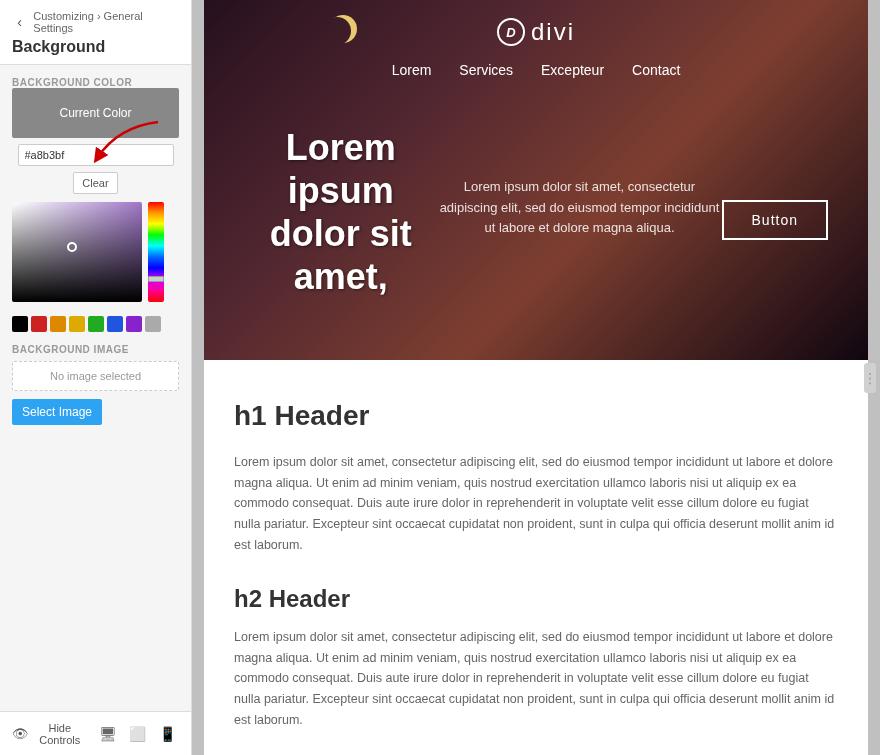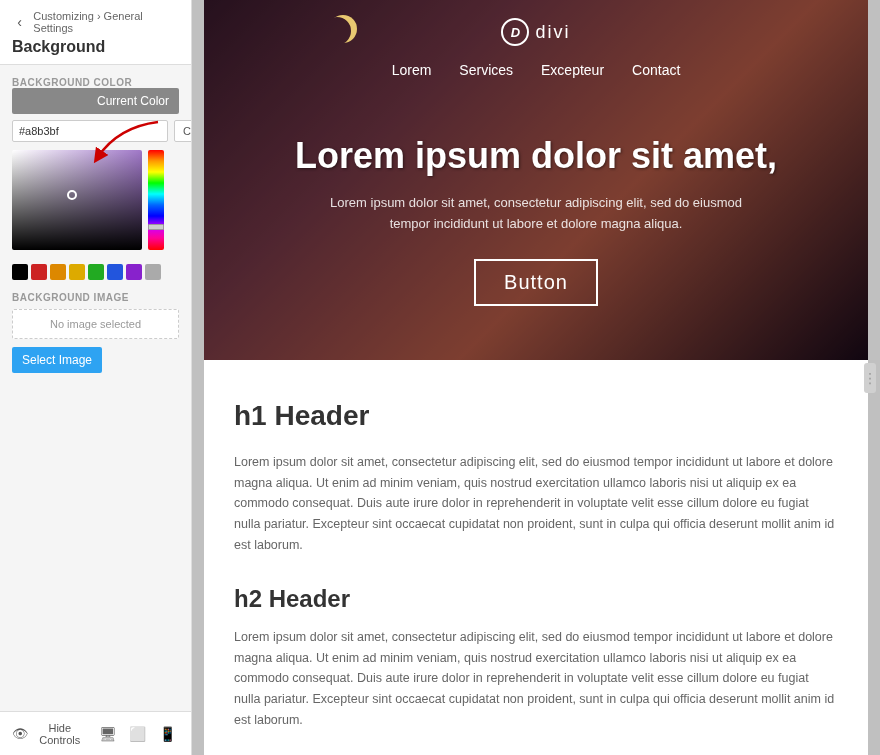--- a/index.html
+++ b/index.html
@@ -68,36 +68,37 @@
       font-size: 10px;
       font-weight: 700;
       color: #999;
       letter-spacing: 0.5px;
       text-transform: uppercase;
       margin-bottom: 0;
     }
 
     .current-color-btn {
       width: 100%;
-      padding: 6px 10px;
+      padding: 18px 10px;
       background: #888;
       color: #fff;
       font-size: 12px;
       border: none;
       cursor: pointer;
-      text-align: right;
+      text-align: center;
       border-radius: 2px;
       margin-bottom: 6px;
     }
 
     .color-input-row {
       display: flex;
       gap: 6px;
       margin-bottom: 8px;
       align-items: center;
+      flex-direction: column;
     }
 
     .hex-input {
       flex: 1;
       padding: 4px 6px;
       font-size: 11px;
       border: 1px solid #ccc;
       border-radius: 2px;
       background: #fff;
       color: #333;
@@ -332,21 +333,21 @@
       align-items: center;
       justify-content: center;
       color: #fff;
       font-size: 13px;
       font-style: italic;
       font-weight: bold;
     }
 
     .divi-logo-text {
       color: #fff;
-      font-size: 18px;
+      font-size: 24px;
       letter-spacing: 2px;
       font-weight: 300;
     }
 
     .nav-links {
       display: flex;
       gap: 28px;
     }
 
     .nav-link {
@@ -356,21 +357,21 @@
       cursor: pointer;
     }
 
     .hero-content {
       position: relative;
       z-index: 2;
       text-align: center;
       padding: 20px 40px 30px;
       flex: 1;
       display: flex;
-      flex-direction: column;
+      flex-direction: row;
       align-items: center;
       justify-content: center;
     }
 
     .hero-title {
       font-size: 36px;
       font-weight: 800;
       color: #fff;
       line-height: 1.2;
       margin-bottom: 16px;
@@ -383,21 +384,21 @@
       line-height: 1.6;
       max-width: 420px;
       margin-bottom: 24px;
     }
 
     .hero-button {
       border: 2px solid #fff;
       background: transparent;
       color: #fff;
       padding: 10px 28px;
-      font-size: 20px;
+      font-size: 14px;
       cursor: pointer;
       letter-spacing: 1px;
     }
 
     
     .content-section {
       background: #fff;
       padding: 40px 30px 20px;
     }
 

